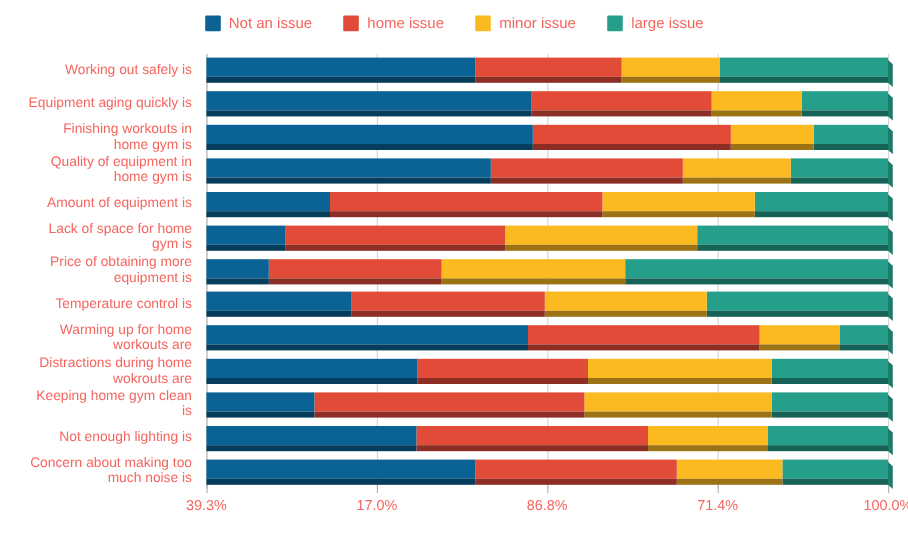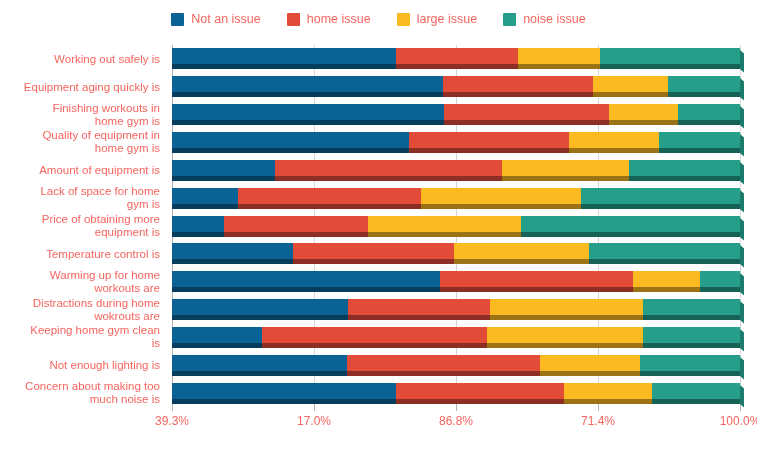--- a/index.html
+++ b/index.html
@@ -165,25 +165,25 @@
       <div class="legend-item">
         <span class="legend-swatch" style="background: rgb(10, 98, 149);"></span>
         <span class="legend-label">Not an issue</span>
       </div>
       <div class="legend-item">
         <span class="legend-swatch" style="background: rgb(225, 75, 56);"></span>
         <span class="legend-label">home issue</span>
       </div>
       <div class="legend-item">
         <span class="legend-swatch" style="background: rgb(252, 186, 33);"></span>
-        <span class="legend-label">large issue</span>
+        <span class="legend-label">minor issue</span>
       </div>
       <div class="legend-item">
         <span class="legend-swatch" style="background: rgb(37, 158, 138);"></span>
-        <span class="legend-label">noise issue</span>
+        <span class="legend-label">large issue</span>
       </div>
     </div>
 
   <div class="ylabels">
       <div class="ylabel" style="top: 13.9231px;">Working out safely is</div>
       <div class="ylabel" style="top: 41.7692px;">Equipment aging quickly is</div>
       <div class="ylabel" style="top: 69.6154px;">Finishing workouts in<br>home gym is</div>
       <div class="ylabel" style="top: 97.4615px;">Quality of equipment in<br>home gym is</div>
       <div class="ylabel" style="top: 125.308px;">Amount of equipment is</div>
       <div class="ylabel" style="top: 153.154px;">Lack of space for home<br>gym is</div>

